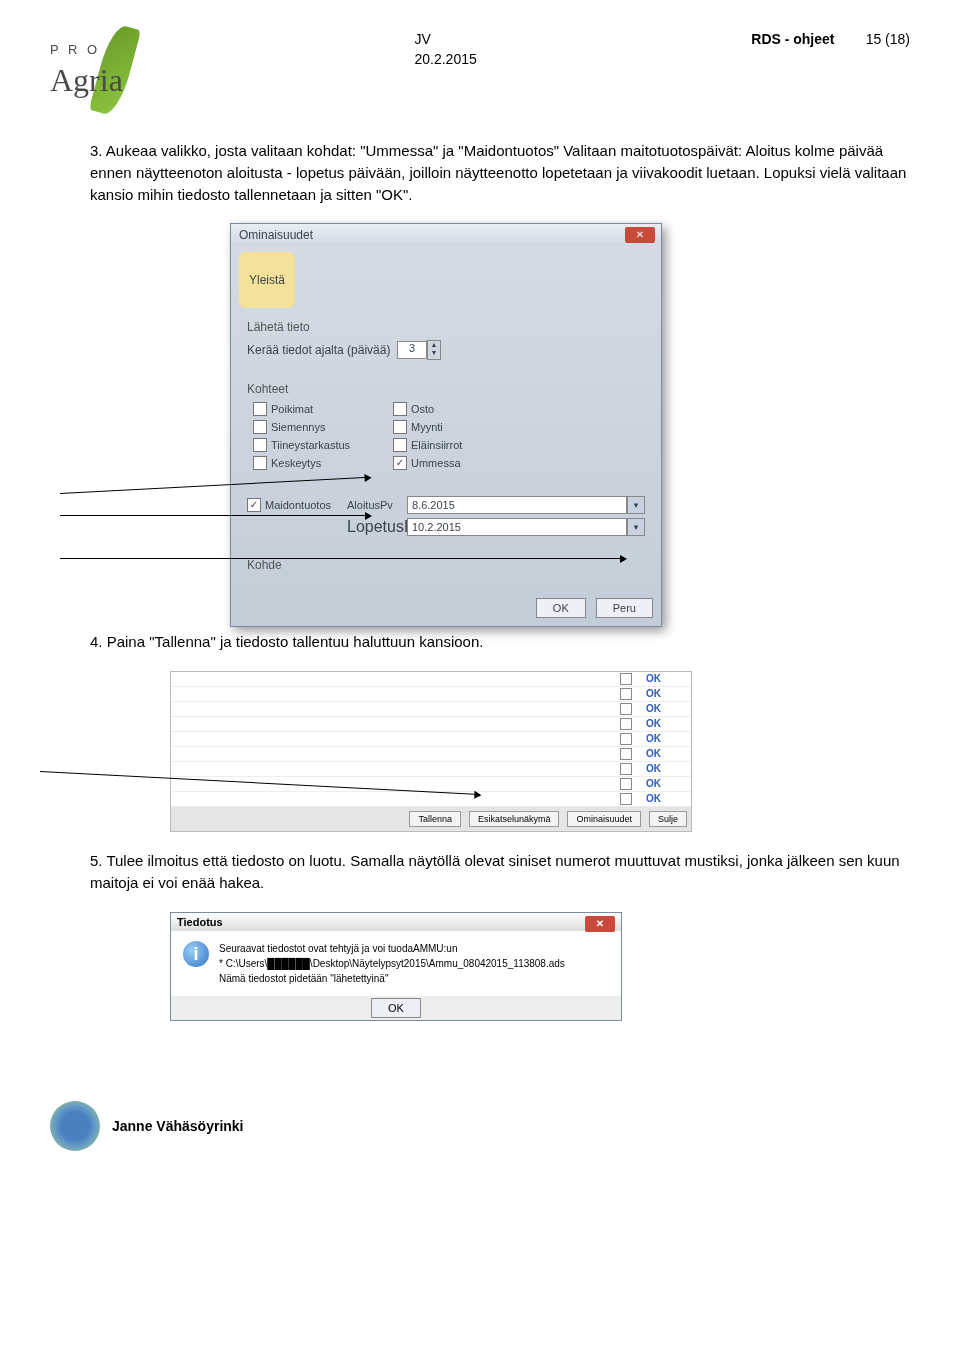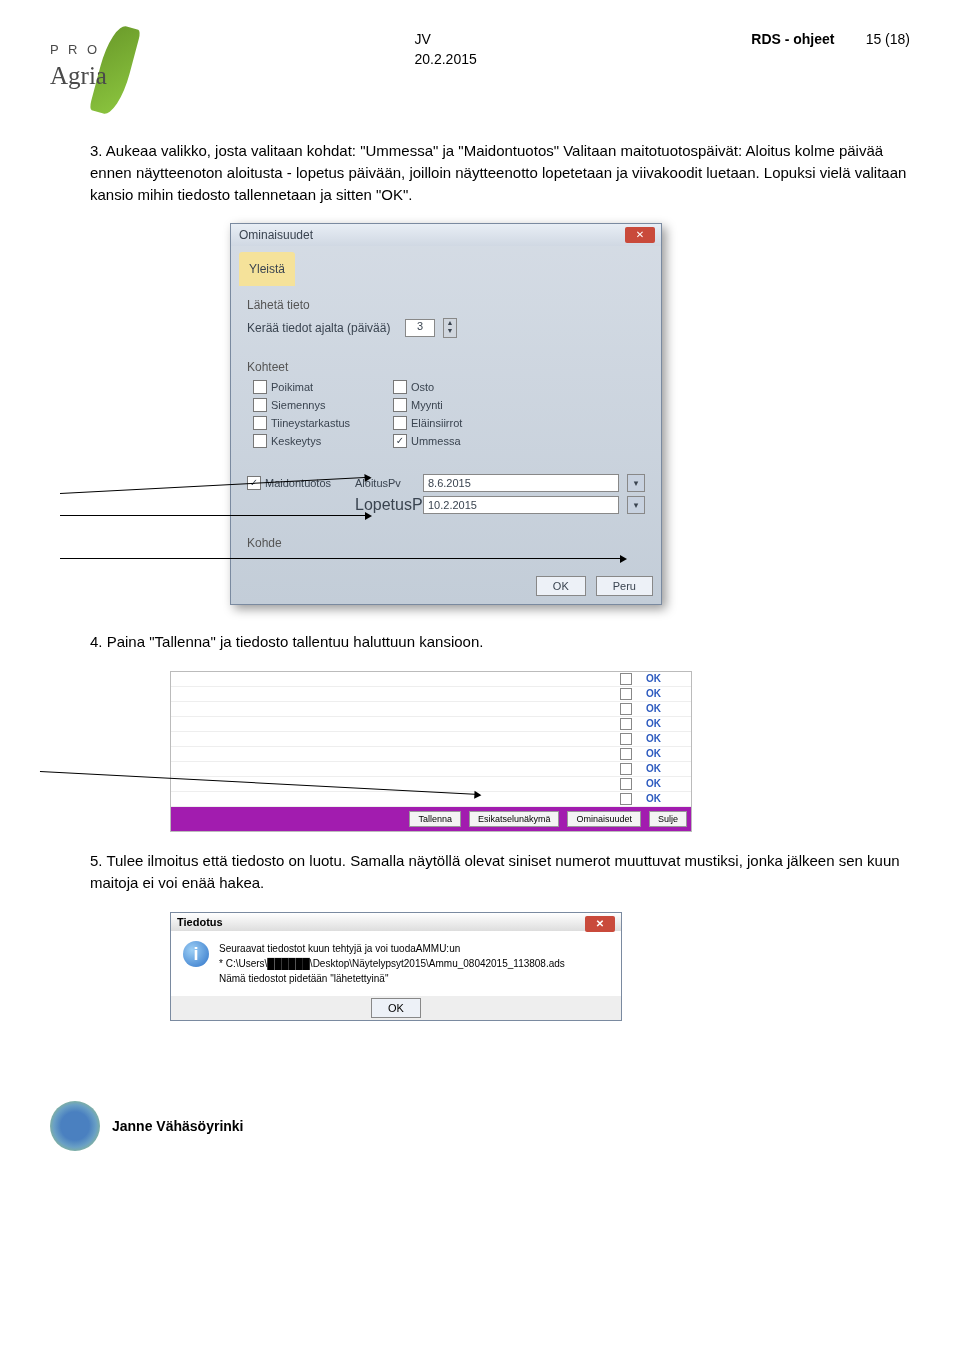--- a/index.html
+++ b/index.html
@@ -37,21 +37,21 @@
     top: 12px;
     left: 0;
     font-size: 13px;
     letter-spacing: 3px;
     color: #4a4a4a;
   }
   .logo-text-agria {
     position: absolute;
     top: 32px;
     left: 0;
-    font-size: 25px;
+    font-size: 32px;
     font-family: "Times New Roman", serif;
     color: #4a4a4a;
   }
   .header-right {
     text-align: right;
     font-size: 14px;
     line-height: 1.4;
   }
   .header-center {
     text-align: left;
@@ -92,39 +92,39 @@
     background: #c94a3b;
     color: #fff;
     font-size: 10px;
     text-align: center;
     border-radius: 2px;
     line-height: 16px;
   }
   .tab {
     display: inline-block;
     background: #f5e29a;
-    padding: 10px 10px;
+    padding: 21px 10px;
     margin: 6px 0 0 8px;
     font-size: 12px;
     border-top-left-radius: 3px;
     border-top-right-radius: 3px;
+    border-radius: 7px;
   }
   .group {
     margin: 6px 10px;
     padding: 6px;
   }
   .group-title {
     font-size: 12px;
     color: #555;
     margin-bottom: 6px;
   }
   .field-row {
     display: flex;
     align-items: center;
-    gap: 8px;
     margin: 4px 0;
   }
   .spinbox {
     width: 28px;
     height: 16px;
     background: #fff;
     border: 1px solid #888;
     font-size: 11px;
     text-align: center;
   }
@@ -230,21 +230,21 @@
     gap: 14px;
     padding: 1px 30px 1px 0;
   }
   .ok-chk { width:10px; height:10px; border:1px solid #888; }
   .ok-lbl { color:#2c5abf; font-weight:bold; }
   .ok-btnbar {
     display: flex;
     justify-content: flex-end;
     gap: 8px;
     padding: 4px;
-    background: #a21caf;
+    background: #e5e5e5;
   }
   .ok-btnbar .sbtn {
     border: 1px solid #999;
     background: #f4f4f4;
     font-size: 9px;
     padding: 2px 8px;
   }
   
   .tiedotus {
     width: 450px;
@@ -461,21 +461,21 @@
 <div class="body-text">5. Tulee ilmoitus että tiedosto on luotu. Samalla näytöllä olevat siniset numerot muuttuvat mustiksi, jonka jälkeen sen kuun maitoja ei voi enää hakea.</div>
 
 <div class="tiedotus">
   <div class="tiedotus-title">
     <span>Tiedotus</span>
     <div class="close-btn">✕</div>
   </div>
   <div class="tiedotus-body">
     <div class="info-icon">i</div>
     <div class="tiedotus-text">
-      <div>Seuraavat tiedostot kuun tehtyjä ja voi tuodaAMMU:un</div>
+      <div>Seuraavat tiedostot ovat tehtyjä ja voi tuodaAMMU:un</div>
       <div>* C:\Users\██████\Desktop\Näytelypsyt2015\Ammu_08042015_113808.ads</div>
       <div>Nämä tiedostot pidetään "lähetettyinä"</div>
     </div>
   </div>
   <div class="tiedotus-btnrow">
     <span class="btn">OK</span>
   </div>
 </div>
 
 <div class="footer">

